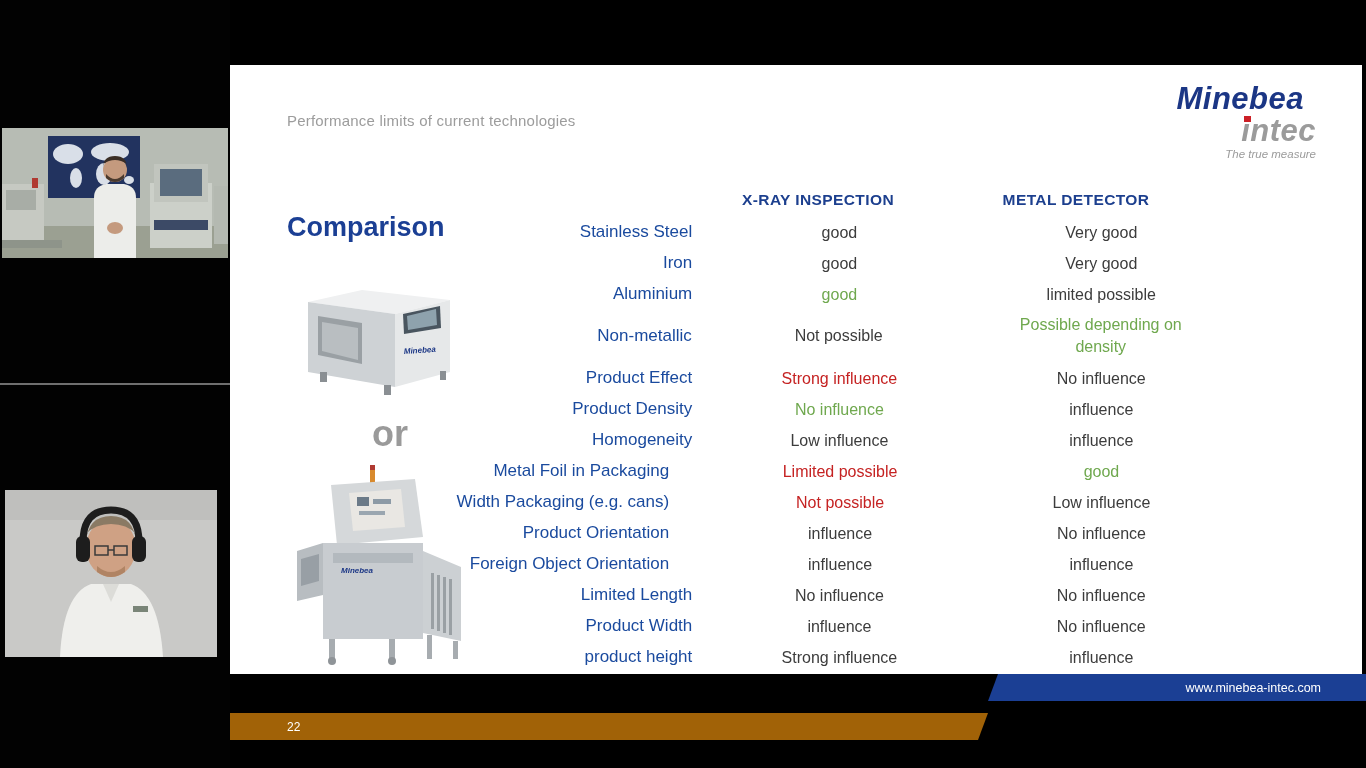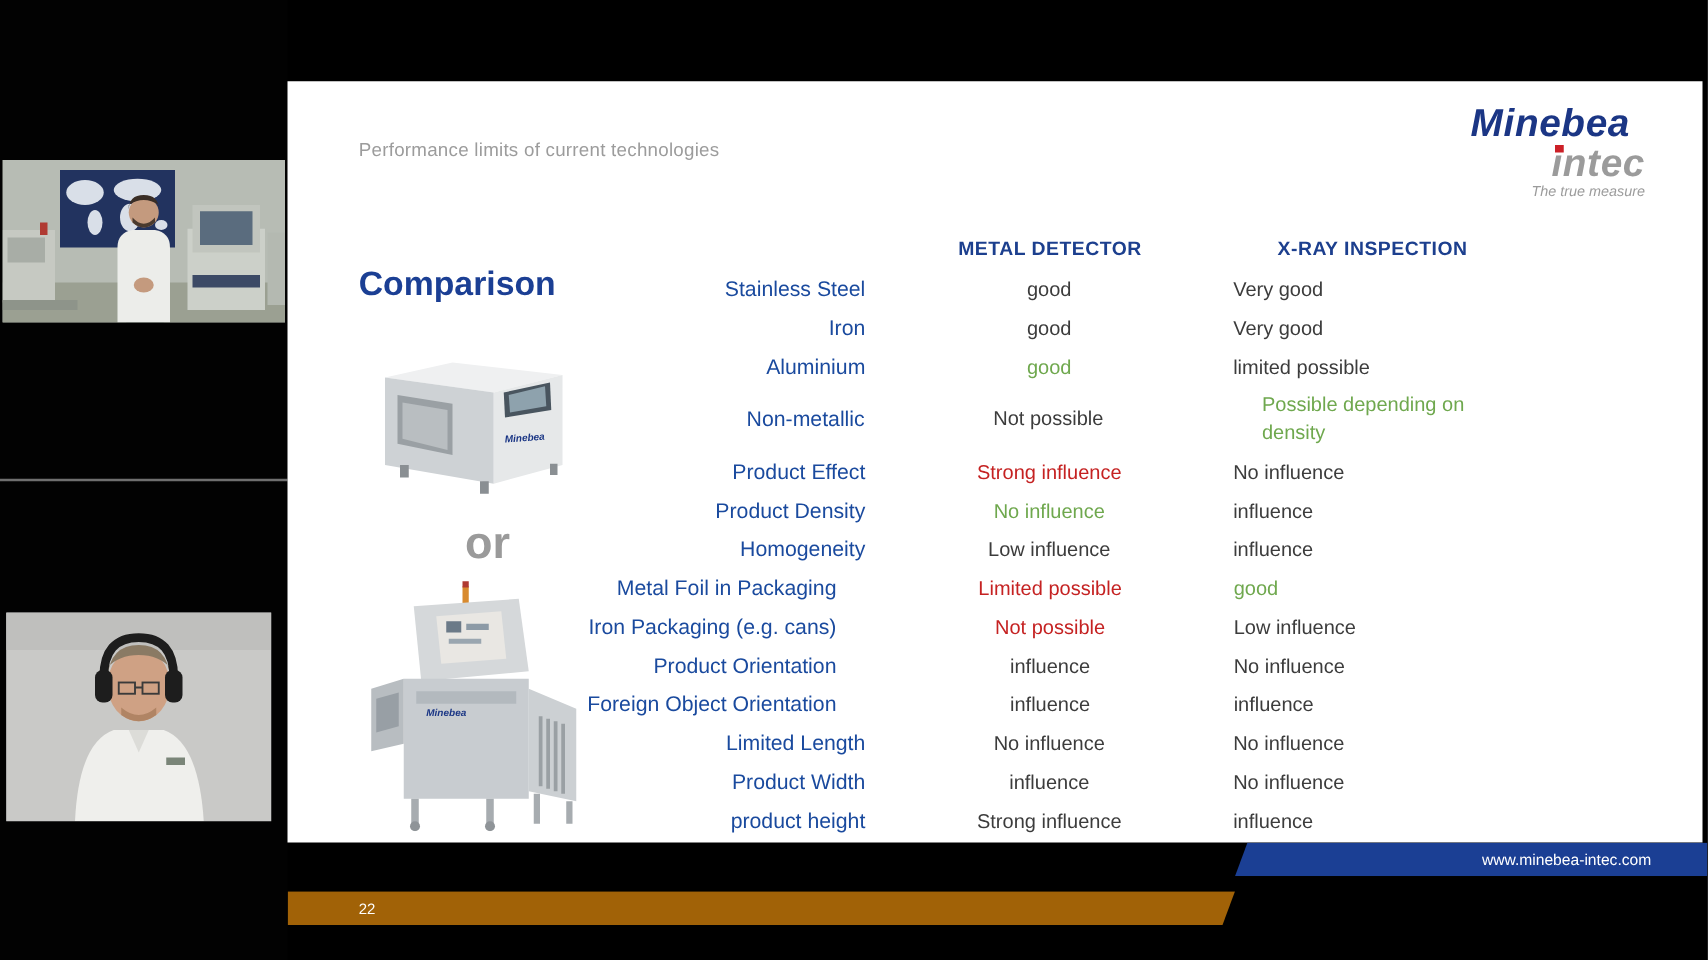--- a/index.html
+++ b/index.html
@@ -37,21 +37,21 @@
   .t-h-spacer { width:280px; }
   .t-h-cell { width:280px; text-align:center; font-size:15.5px; font-weight:bold; color:#1c3f8e; letter-spacing:0.4px; }
   .t-h-cell.xr { width:236px; }
   .t-rows {}
   .t-row { display:flex; align-items:center; height:31px;gap:11px; }
   .t-rows .t-row:nth-child(4) { height:44px; margin-top:4px; }
   .t-rows .t-row:nth-child(5) { margin-top:5px; }
   .t-cell { line-height:1.2; }
   .t-label { width:280px; text-align:right; font-size:17px; color:#1a4a9e; }
   .t-md { width:280px; text-align:center; font-size:16px; }
-  .t-xr { width:236px; text-align:left; font-size:16px; }
+  .t-xr { width:236px; text-align:center; font-size:16px; }
   .t-cell.wrap { line-height:1.35; padding:0 24px; }
   .c-dark  { color:#3c3c3c; }
   .c-green { color:#6fa84e; }
   .c-red   { color:#c52222; }
 
   
   .footer { position:absolute; left:230px; top:674px; width:1136px; height:27px; }
   .footer-gray { position:absolute; left:0; top:0; width:758px; height:27px; background:#a16207;
                  clip-path:polygon(0 0, 758px 0, 748px 27px, 0 27px);
                  display:flex; align-items:center;margin-top:39px; }
@@ -185,22 +185,22 @@
         <rect x="134" y="180" width="5" height="24" fill="#a7acb0"></rect>
         <rect x="160" y="186" width="5" height="18" fill="#a7acb0"></rect>
         <circle cx="39" cy="206" r="4" fill="#8f9498"></circle>
           <circle cx="99" cy="206" r="4" fill="#8f9498"></circle>
       </svg>
     </div>
 
     <div class="cmp-table">
       <div class="t-header">
         <div class="t-h-spacer"></div>
+        <div class="t-h-cell xr">X-RAY INSPECTION</div>
         <div class="t-h-cell">METAL DETECTOR</div>
-        <div class="t-h-cell xr">X-RAY INSPECTION</div>
       </div>
       <div class="t-rows">
           <div class="t-row">
             <div class="t-cell t-label c-label">Stainless Steel</div>
             <div class="t-cell t-md c-dark">good</div>
             <div class="t-cell t-xr c-dark">Very good</div>
           </div>
           <div class="t-row">
             <div class="t-cell t-label c-label">Iron</div>
             <div class="t-cell t-md c-dark">good</div>
@@ -230,21 +230,21 @@
             <div class="t-cell t-label c-label">Homogeneity</div>
             <div class="t-cell t-md c-dark">Low influence</div>
             <div class="t-cell t-xr c-dark">influence</div>
           </div>
           <div class="t-row">
             <div class="t-cell t-label c-label wrap">Metal Foil in Packaging</div>
             <div class="t-cell t-md c-red">Limited possible</div>
             <div class="t-cell t-xr c-green">good</div>
           </div>
           <div class="t-row">
-            <div class="t-cell t-label c-label wrap">Iron Packaging (e.g. cans)</div>
+            <div class="t-cell t-label c-label wrap">Width Packaging (e.g. cans)</div>
             <div class="t-cell t-md c-red">Not possible</div>
             <div class="t-cell t-xr c-dark">Low influence</div>
           </div>
           <div class="t-row">
             <div class="t-cell t-label c-label wrap">Product Orientation</div>
             <div class="t-cell t-md c-dark">influence</div>
             <div class="t-cell t-xr c-dark">No influence</div>
           </div>
           <div class="t-row">
             <div class="t-cell t-label c-label wrap">Foreign Object Orientation</div>

